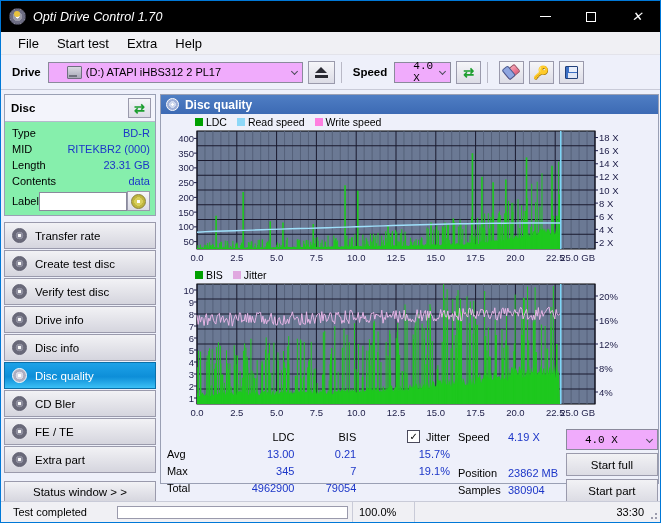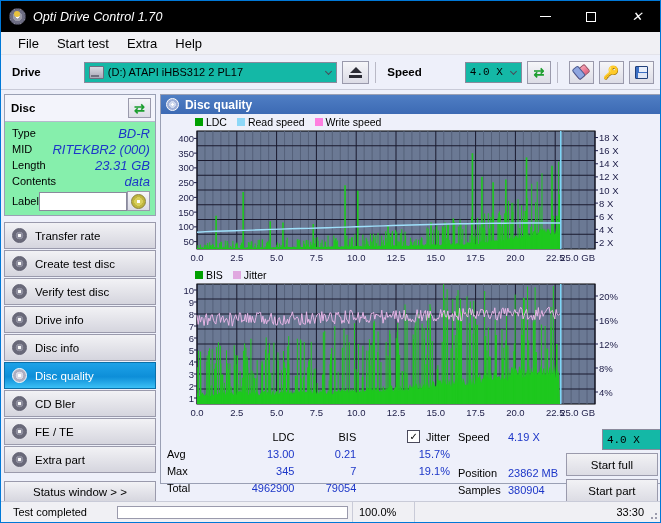--- a/index.html
+++ b/index.html
@@ -60,23 +60,23 @@
   .menu-item { padding:3px 9px; font-size:13px; color:#000; }
 
   
   .toolbar {
     height:35px; background:#eef0fa;
     display:flex; align-items:center; padding:0 6px;
     border-bottom:1px solid #c9cbd8;
   }
   .tb-label { font-weight:bold; font-size:11.5px; padding:0 7px 0 5px; color:#000;}
   .combo {
-    height:21px; background:#14b8a6; border:1px solid #8a8a9c;
+    height:21px; background:#f0abfc; border:1px solid #8a8a9c;
     display:flex; align-items:center; position:relative;
-    font-size:11px; color:#000; padding:0 4px;margin-left:36px;
+    font-size:11px; color:#000; padding:0 18px;
   }
   .combo.drive { width:255px; }
   .combo.speed { width:57px;font-family:Liberation Mono, monospace; }
   .combo .chev {
     position:absolute; right:5px; top:50%; transform:translateY(-60%) rotate(45deg);
     width:5px; height:5px; border-right:1.4px solid #4a4a58; border-bottom:1.4px solid #4a4a58;
   }
   .drive-ico {
     width:15px; height:13px; margin-right:4px; flex:none;
     background:linear-gradient(#d9d9e2,#a8a8b8);
@@ -124,21 +124,21 @@
     background:#f3f4fb;
   }
   .panel-head .t { font-weight:bold; font-size:11.5px; }
   .mini-btn {
     width:23px;height:20px;background:linear-gradient(#f6f6f9,#dcdce6);
     border:1px solid #9a9aac; display:flex;align-items:center;justify-content:center;
   }
   .disc-rows { padding:3px 5px 4px 7px; }
   .drow { display:flex; justify-content:space-between; align-items:center; height:16px; }
   .drow .k { color:#000; font-size:11px; }
-  .drow .v { color:#1c36c8; font-size:13px;font-style:italic; }
+  .drow .v { color:#1c36c8; font-size:11px; }
   .label-row { display:flex; align-items:center; justify-content:space-between; margin-top:2px; }
   .label-inp {
     width:88px; height:19px; background:#fff; border:1px solid #8a8a9c;
   }
   .cd-ico {
     width:15px;height:15px;border-radius:50%;
     background:radial-gradient(circle,#fff 0 16%,#d8cf5a 18% 45%,#bfb53e 47% 88%,#eceab0 90%);
     border:1px solid #8a8338;
   }
 

